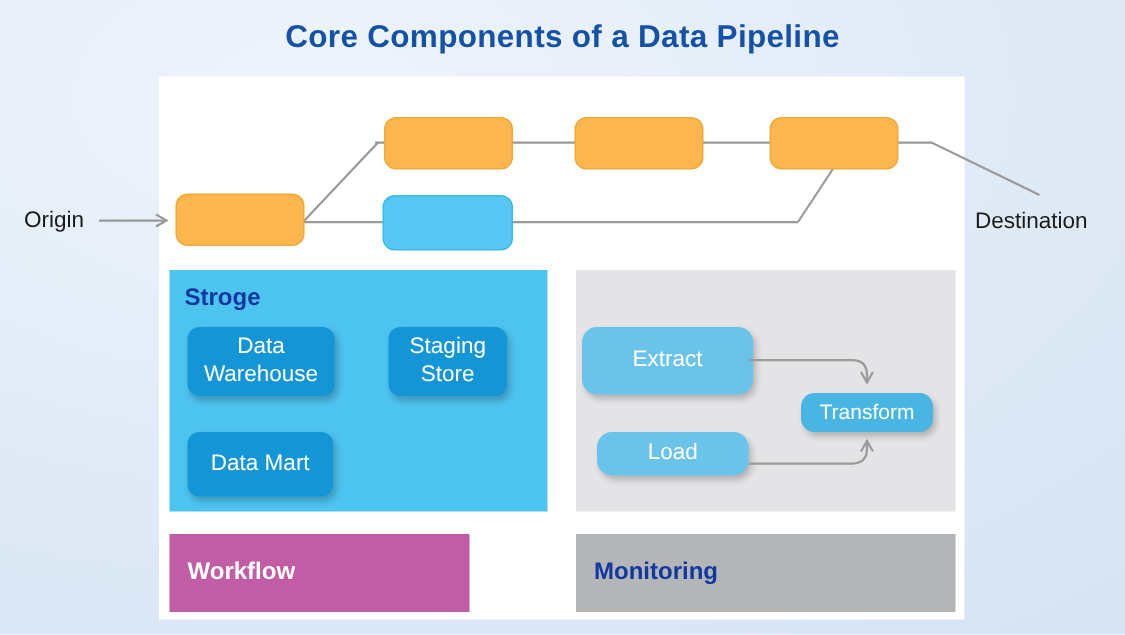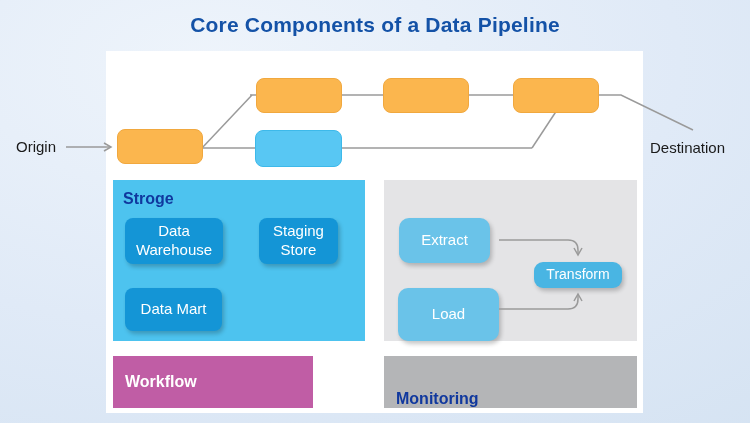--- a/index.html
+++ b/index.html
@@ -34,21 +34,21 @@
     width: 537px; height: 362px;
     background: var(--panel-bg, #ffffff);
   }
 
   .panel { position: absolute; }
   .panel-storage    { left:113px; top:180px; width:252px; height:161px; background: var(--storage-panel, #4dc3ef); }
   .panel-processing { left:384px; top:180px; width:253px; height:161px; background: var(--processing-panel, #e4e4e6); }
   .panel-workflow   { left:113px; top:356px; width:200px; height:52px;  background: var(--workflow-panel, #c05da5);
                       display:flex; align-items:center; }
   .panel-monitoring { left:384px; top:356px; width:253px; height:52px;  background: var(--monitoring-panel, #b4b5b7);
-                      display:flex; align-items:flex-end; }
+                      display:flex; align-items:center; }
 
   .panel-title {
     position: absolute;
     left: 10px; top: 10px;
     font-size: 16px;
     font-weight: bold;
     color: var(--section-title-text, #10389e);
   }
   .panel-title-inline {
     position: static;
@@ -71,22 +71,22 @@
     border-radius: 8px;
     box-shadow: 2px 3px 4px rgba(0,0,0,0.22);
   }
   .storage-box { background: var(--storage-box, #1495d6); }
   .processing-box { background: var(--processing-box, #6ac3e9); border-radius: 10px; }
   .transform-box { background: var(--transform-box, #49b5e3); border-radius: 9px; font-size: 14px; text-align: right; }
 
   .box-dw      { left:12px;  top:38px;  width:98px;  height:46px; }
   .box-ss      { left:146px; top:38px;  width:79px;  height:46px; }
   .box-dm      { left:12px;  top:108px; width:97px;  height:43px; }
-  .box-extract { left:15px;  top:38px;  width:91px; height:45px; }
-  .box-load    { left:14px;  top:108px; width:101px; height:53px; }
+  .box-extract { left:4px;  top:38px;  width:114px; height:45px; }
+  .box-load    { left:14px;  top:108px; width:101px; height:29px; }
   .box-transform { left:150px; top:82px; width:88px; height:26px; }
 
   .lines-svg { position: absolute; left:0; top:0; width:750px; height:423px; pointer-events:none; }
   .fl { fill:none; stroke: var(--line, #9a9a9a); stroke-width:1.5; }
   .chev-path { fill:none; stroke: var(--line, #9a9a9a); stroke-width:1.5; }
 
   .flow-node {
     position: absolute;
     border-radius: 8px;
   }

